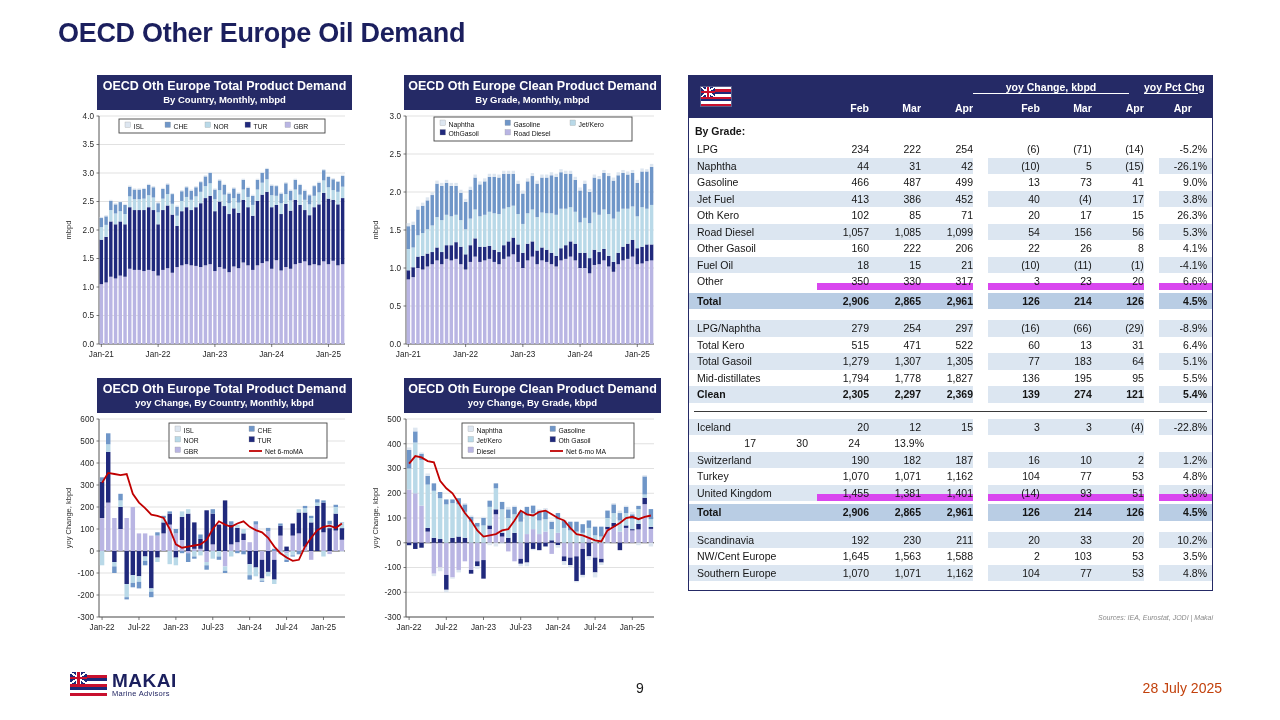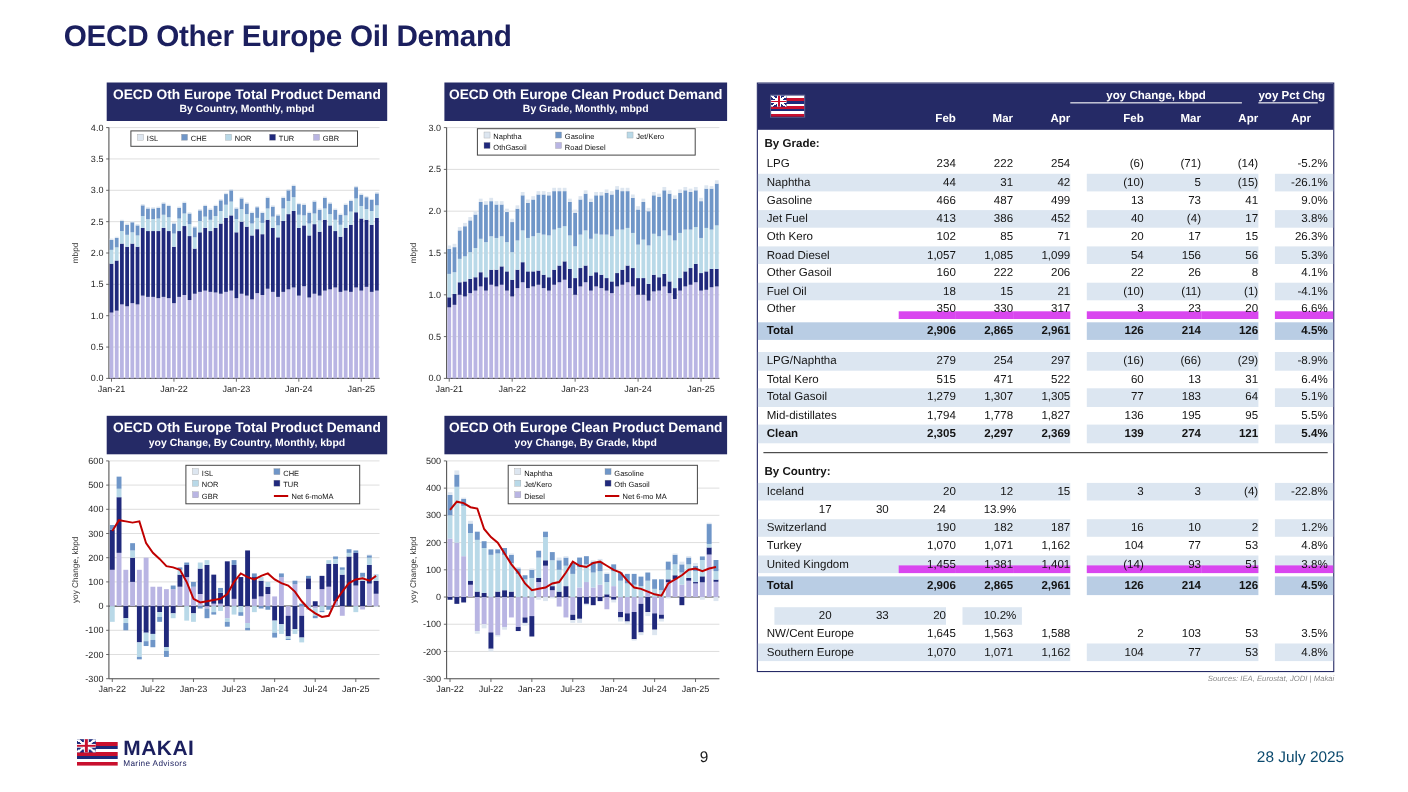--- a/index.html
+++ b/index.html
@@ -66,21 +66,21 @@
       linear-gradient(0deg,  transparent 44%, #c8102e 44% 56%, transparent 56%),
       linear-gradient(90deg, transparent 38%, #fff 38% 62%, transparent 62%),
       linear-gradient(0deg,  transparent 38%, #fff 38% 62%, transparent 62%),
       linear-gradient(to bottom right, transparent 45%, #fff 45% 55%, transparent 55%),
       linear-gradient(to bottom left,  transparent 45%, #fff 45% 55%, transparent 55%),
       #1b2a7a; }
   .flogo-name { font-size:19px; font-weight:bold; color:#1b1f5e; letter-spacing:0.5px; line-height:17px; }
   .flogo-sub  { font-size:7.5px; color:#1b1f5e; letter-spacing:0.3px; }
   .page-num { position:absolute; left:620px; top:680px; width:40px; text-align:center;
               font-size:14px; color:#1a1a1a; }
-  .report-date { position:absolute; right:58px; top:680px; font-size:14px; color:#0c4a6e; }
+  .report-date { position:absolute; right:58px; top:680px; font-size:14px; color:#c2410c; }
 </style>
 </head>
 <body>
 
 <div class="page">
 
   <div class="page-title">OECD Other Europe Oil Demand</div>
 
   <div class="chart-panel" style="left:63px;top:75px;width:289px;">
     <div class="chart-header">
@@ -1507,21 +1507,20 @@
           <span class="gut"></span>
           <span class="b2 sh">
             <span class="val">139</span>
             <span class="val">274</span>
             <span class="val">121</span>
           </span>
           <span class="gut"></span>
           <span class="pct sh">5.4%</span>
         </div>
         <div class="tdiv"></div>
-        <div class="sec">By Country:</div>
         <div class="trow">
           <span class="b1 sh">
             <span class="lbl">Iceland</span>
             <span class="val">20</span>
             <span class="val">12</span>
             <span class="val">15</span>
           </span>
           <span class="gut"></span>
           <span class="b2 sh">
             <span class="val">3</span>
@@ -1600,20 +1599,26 @@
           <span class="b2">
             <span class="val">126</span>
             <span class="val">214</span>
             <span class="val">126</span>
           </span>
           <span class="gut"></span>
           <span class="pct">4.5%</span>
         </div>
         <div class="sp"></div>
         <div class="trow">
+          <span class="b1 sh">
+            <span class="lbl">Scandinavia</span>
+            <span class="val">192</span>
+            <span class="val">230</span>
+            <span class="val">211</span>
+          </span>
           <span class="gut"></span>
           <span class="b2 sh">
             <span class="val">20</span>
             <span class="val">33</span>
             <span class="val">20</span>
           </span>
           <span class="gut"></span>
           <span class="pct sh">10.2%</span>
         </div>
         <div class="trow">

